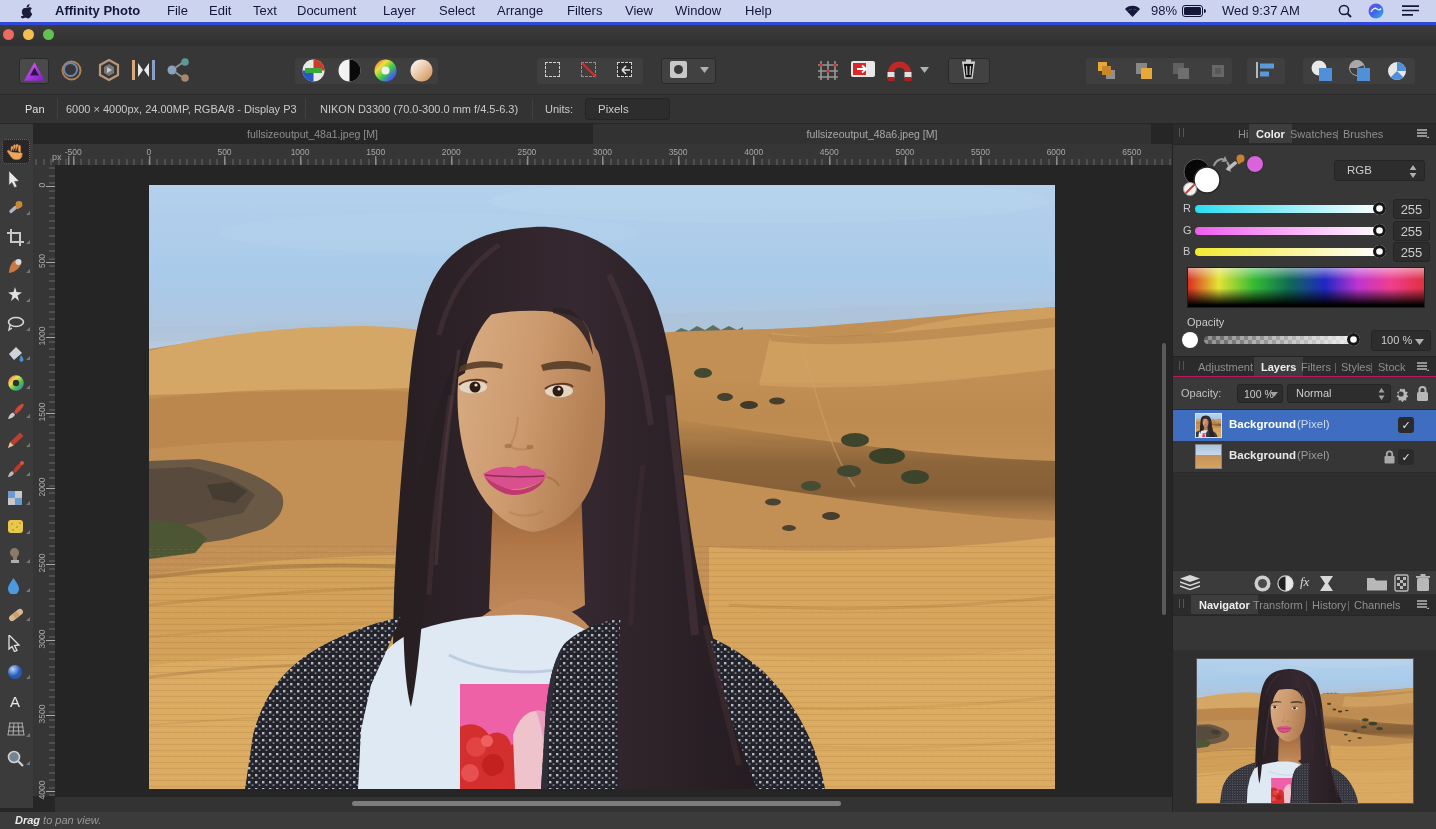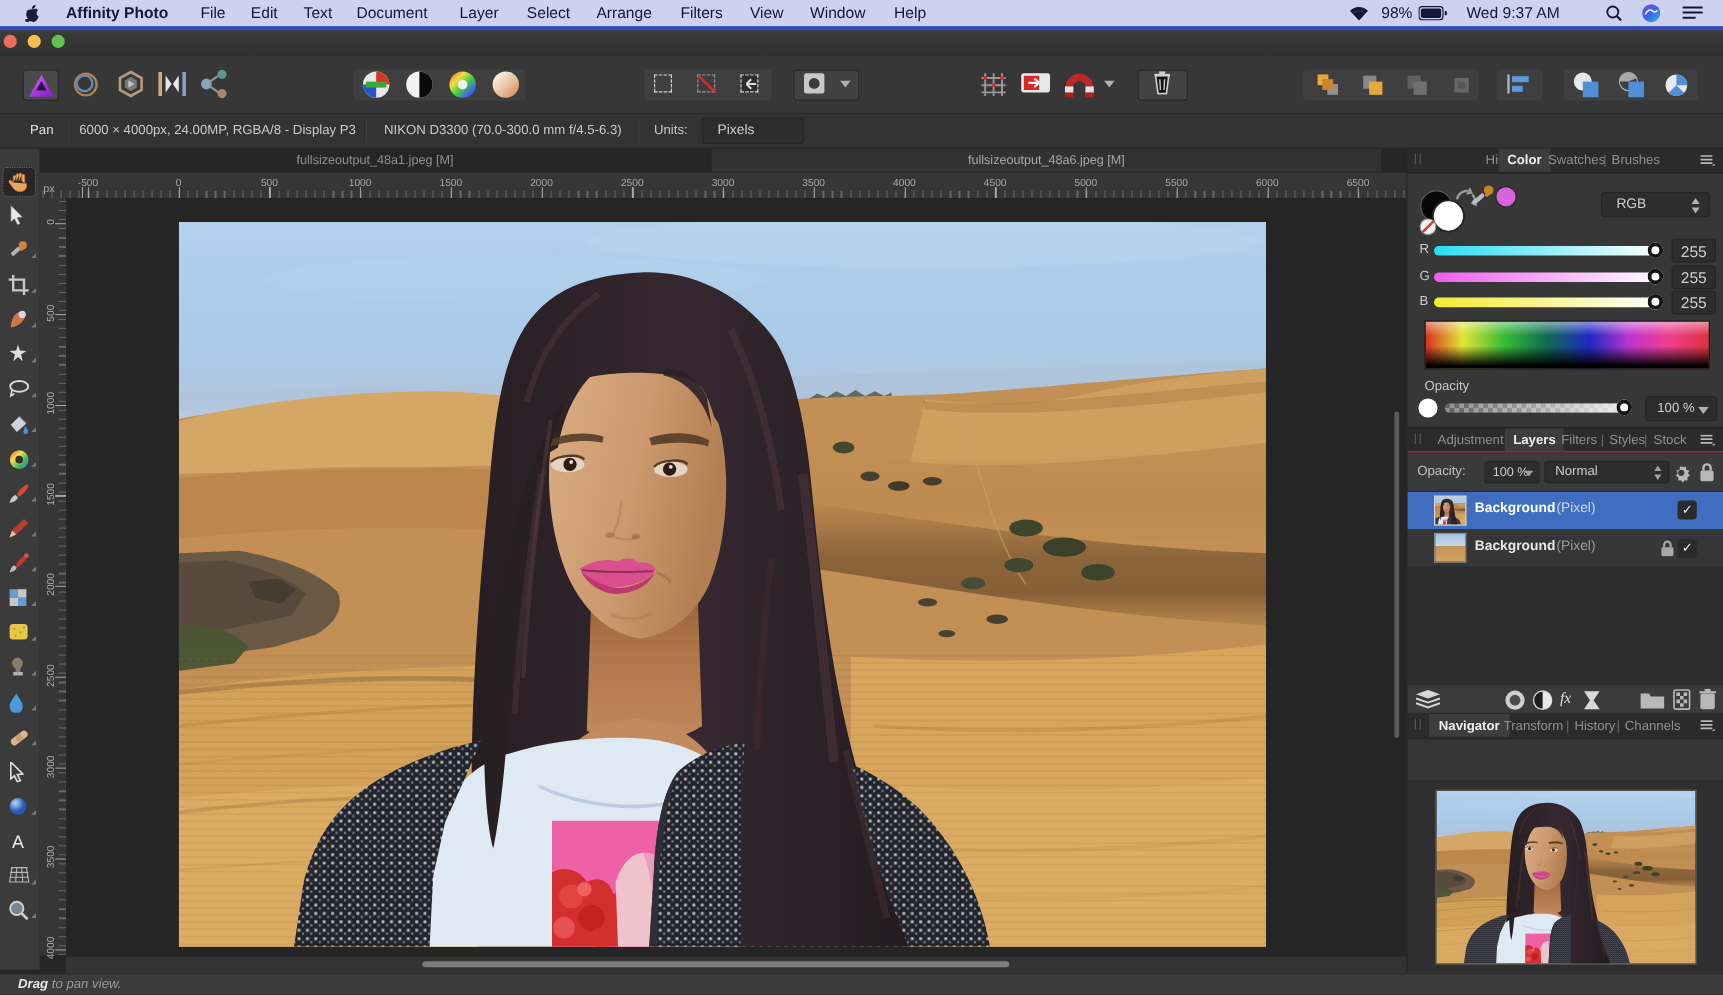--- a/index.html
+++ b/index.html
@@ -345,21 +345,21 @@
       background-position-y:21px;"></div>
     <span class="rnum vnum" style="left:-11px; top:15.0px; width:40px; text-align:center; position:absolute;">0</span>
       <span class="rnum vnum" style="left:-11px; top:90.6px; width:40px; text-align:center; position:absolute;">500</span>
       <span class="rnum vnum" style="left:-11px; top:166.2px; width:40px; text-align:center; position:absolute;">1000</span>
       <span class="rnum vnum" style="left:-11px; top:241.8px; width:40px; text-align:center; position:absolute;">1500</span>
       <span class="rnum vnum" style="left:-11px; top:317.4px; width:40px; text-align:center; position:absolute;">2000</span>
       <span class="rnum vnum" style="left:-11px; top:393.0px; width:40px; text-align:center; position:absolute;">2500</span>
       <span class="rnum vnum" style="left:-11px; top:468.6px; width:40px; text-align:center; position:absolute;">3000</span>
       <span class="rnum vnum" style="left:-11px; top:544.2px; width:40px; text-align:center; position:absolute;">3500</span>
       <span class="rnum vnum" style="left:-11px; top:619.8px; width:40px; text-align:center; position:absolute;">4000</span>
-    <span class="rnum" style="position:absolute; left:3px; top:-13px; font-size:9px;">px</span>
+    <span class="rnum" style="position:absolute; left:19px; top:-13px; font-size:9px;">px</span>
   </div>
 
   <div class="abs" id="toolcol">
       <div class="abs" style="left:2px; top:15px; width:28px; height:25px; background:#2a2527; border:1px dotted #6a6a6a; border-radius:4px;"></div>
       <div class="abs" style="left:7px; top:18.5px;"><svg width="18" height="18" viewBox="0 0 18 18">
           <path d="M4,9 V4.5 a1.2,1.2 0 0 1 2.4,0 M6.4,8 V3 a1.2,1.2 0 0 1 2.4,0 M8.8,8 V2.5 a1.2,1.2 0 0 1 2.4,0 M11.2,8 V3.5 a1.2,1.2 0 0 1 2.4,0 V10 M4,9 l-1.8,-1.5 a1.1,1.1 0 0 0 -1.6,1.5 l4,5.5 a5,5 0 0 0 4,2 h2 a4.5,4.5 0 0 0 4.5,-4.5 V10" fill="#eda55f" stroke="#b97a38" stroke-width="0.7"></path>
         </svg></div>
       <div class="abs" style="left:7px; top:47.4px;"><svg width="14" height="17" viewBox="0 0 14 17">
           <path d="M2,0 L12,10 L7.5,10.5 L10,15.5 L7.5,16.5 L5,11.5 L2,14 Z" fill="#e8e8e8" stroke="#555" stroke-width="0.6"></path>
         </svg></div>

